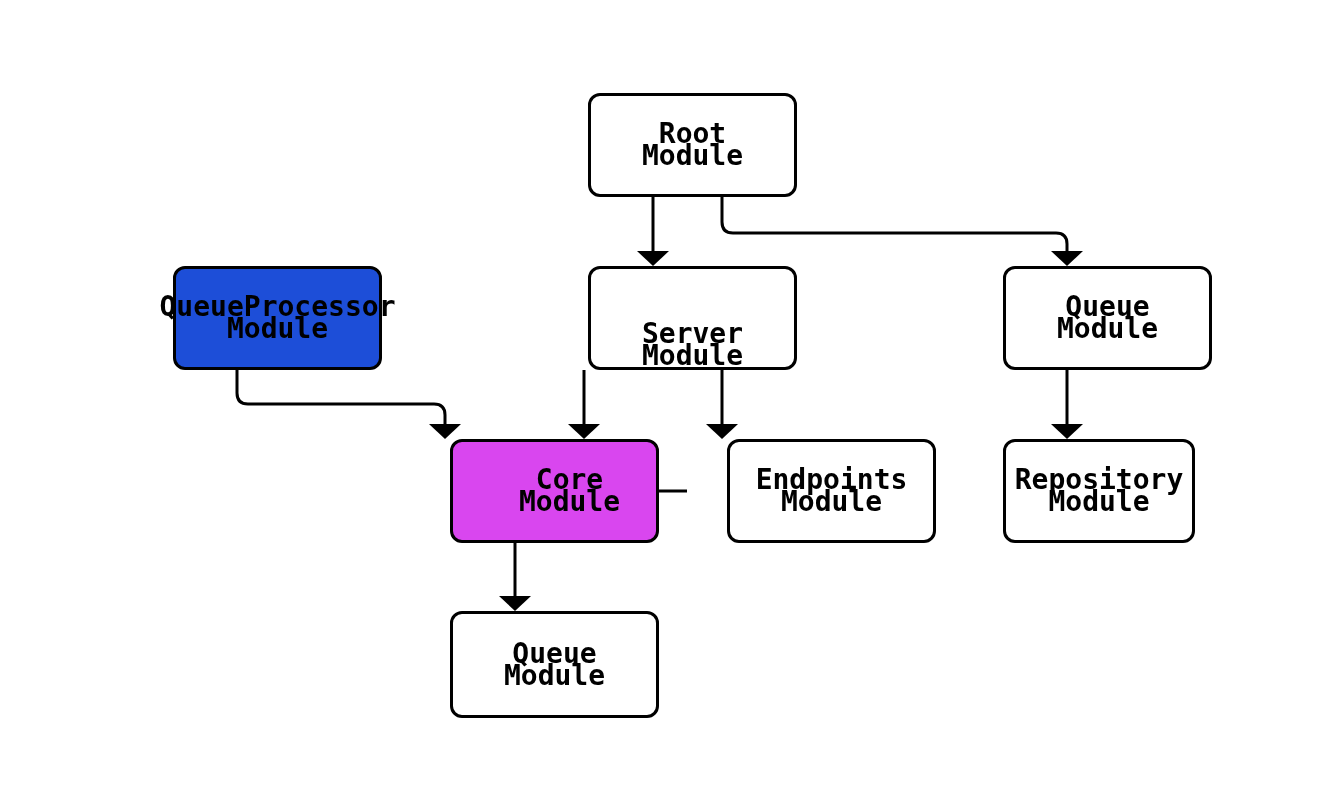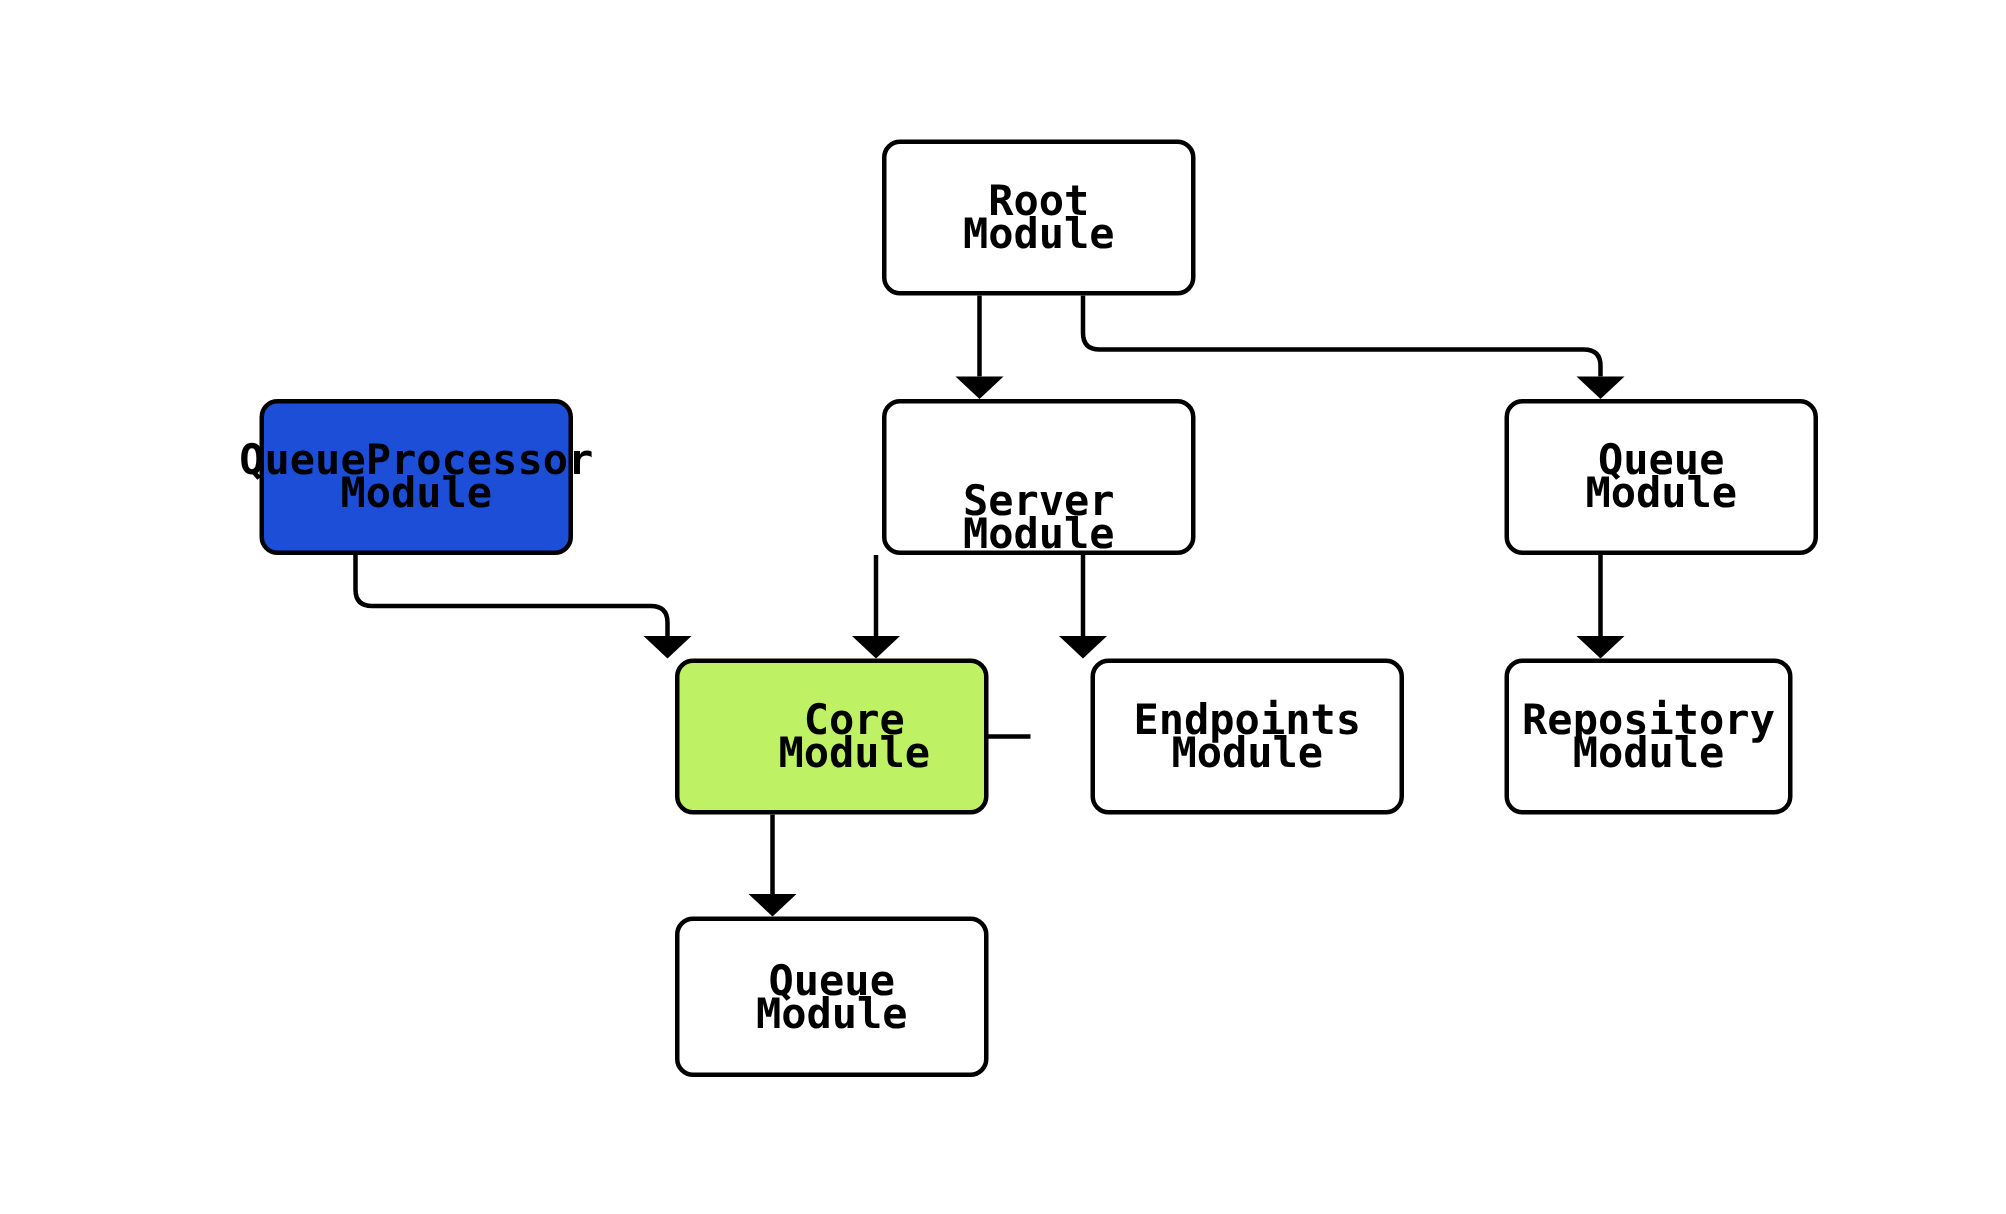--- a/index.html
+++ b/index.html
@@ -77,21 +77,21 @@
         <div>Module</div>
       </div>
       <div class="node" style="left: 548px; top: 266px; width: 209px; height: 104px; background: rgb(255, 255, 255); border-color: rgb(0, 0, 0); border-width: 3px; border-radius: 12px; justify-content: flex-end;">
         <div>Server</div>
         <div>Module</div>
       </div>
       <div class="node" style="left: 963px; top: 266px; width: 209px; height: 104px; background: rgb(255, 255, 255); border-color: rgb(0, 0, 0); border-width: 3px; border-radius: 12px;">
         <div>Queue</div>
         <div>Module</div>
       </div>
-      <div class="node" style="left: 410px; top: 439px; width: 209px; height: 104px; background: #bef264; border-color: rgb(0, 0, 0); border-width: 3px; border-radius: 12px; padding-left: 30px;">
+      <div class="node" style="left: 410px; top: 439px; width: 209px; height: 104px; background: #d946ef; border-color: rgb(0, 0, 0); border-width: 3px; border-radius: 12px; padding-left: 30px;">
         <div>Core</div>
         <div>Module</div>
       </div>
       <div class="node" style="left: 687px; top: 439px; width: 209px; height: 104px; background: rgb(255, 255, 255); border-color: rgb(0, 0, 0); border-width: 3px; border-radius: 12px;">
         <div>Endpoints</div>
         <div>Module</div>
       </div>
       <div class="node" style="left: 963px; top: 439px; width: 192px; height: 104px; background: rgb(255, 255, 255); border-color: rgb(0, 0, 0); border-width: 3px; border-radius: 12px;">
         <div>Repository</div>
         <div>Module</div>

